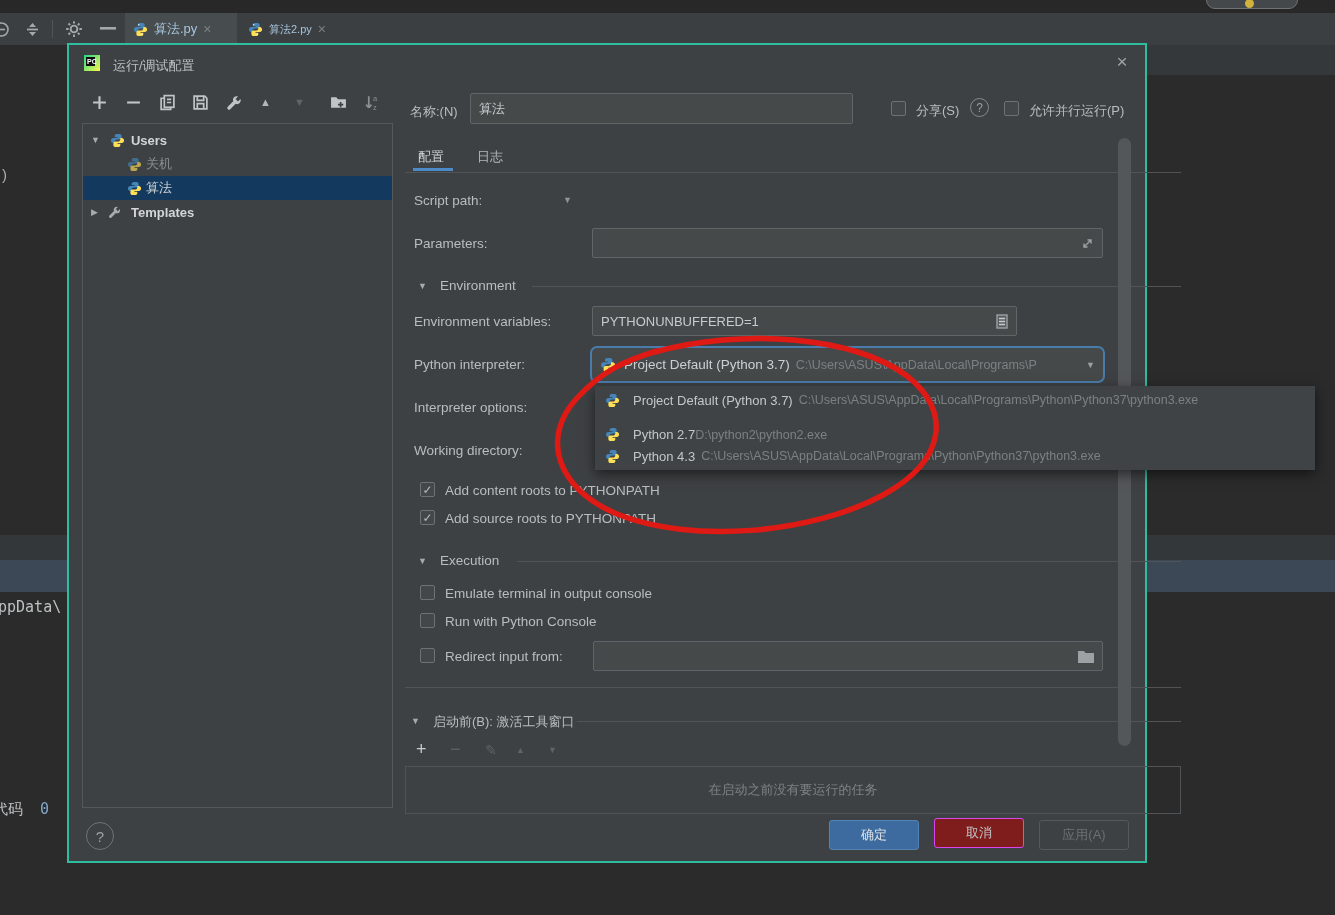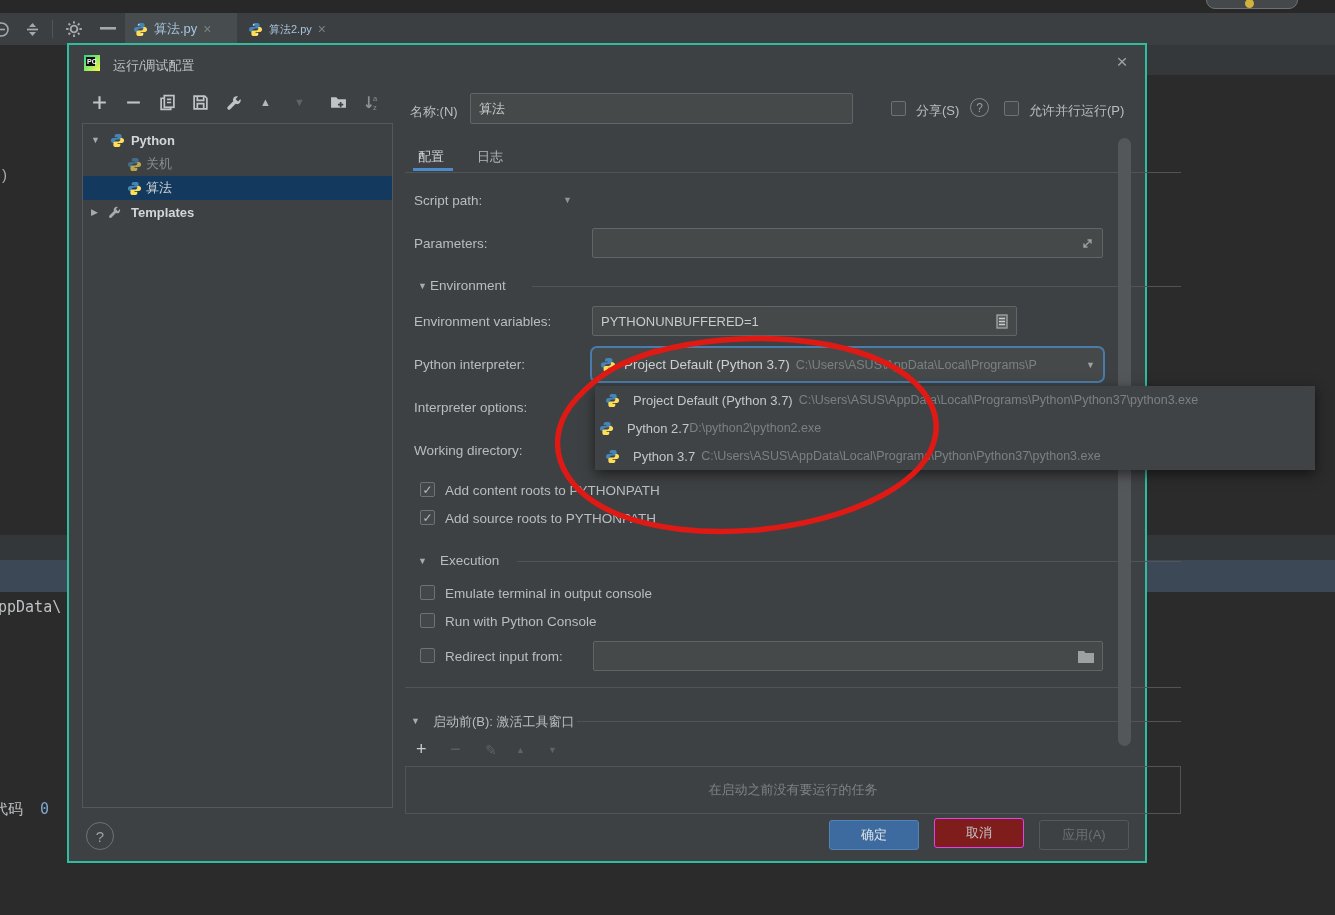--- a/index.html
+++ b/index.html
@@ -194,21 +194,21 @@
 
   <div class="abs" style="left:13px;top:78px;width:311px;height:685px;border:1px solid #54585a;border-bottom:1px solid #54585a;">
     <div class="tree-row" style="top:4px;">
       <span class="tri" style="margin-left:8px;">▼</span>
       <span class="icon" style="margin-left:10px;">
         <svg width="15" height="15" viewBox="0 0 16 16">
             <path fill="#4584b6" d="M7.9 1C6.3 1 5 1.6 5 3v1.6h3v.7H3.4C2 5.3 1 6.3 1 8s1 2.7 2.4 2.7H5V9.2C5 7.9 6.2 7 7.5 7h3c1 0 1.9-.9 1.9-2V3c0-1.3-1.4-2-2.7-2H7.9z"></path>
             <path fill="#ffde57" d="M8.1 15c1.6 0 2.9-.6 2.9-2v-1.6H8v-.7h4.6c1.4 0 2.4-1 2.4-2.7s-1-2.7-2.4-2.7H11v1.5c0 1.3-1.2 2.2-2.5 2.2h-3c-1 0-1.9.9-1.9 2V13c0 1.3 1.4 2 2.7 2h1.8z"></path>
           </svg>
       </span>
-      <span style="margin-left:6px;font-weight:bold;color:#d3d6d8;">Python</span>
+      <span style="margin-left:6px;font-weight:bold;color:#d3d6d8;">Users</span>
     </div>
     <div class="tree-row" style="top:28px;">
       <span class="icon" style="margin-left:44px;opacity:.65;">
         <svg width="15" height="15" viewBox="0 0 16 16">
             <path fill="#4584b6" d="M7.9 1C6.3 1 5 1.6 5 3v1.6h3v.7H3.4C2 5.3 1 6.3 1 8s1 2.7 2.4 2.7H5V9.2C5 7.9 6.2 7 7.5 7h3c1 0 1.9-.9 1.9-2V3c0-1.3-1.4-2-2.7-2H7.9z"></path>
             <path fill="#ffde57" d="M8.1 15c1.6 0 2.9-.6 2.9-2v-1.6H8v-.7h4.6c1.4 0 2.4-1 2.4-2.7s-1-2.7-2.4-2.7H11v1.5c0 1.3-1.2 2.2-2.5 2.2h-3c-1 0-1.9.9-1.9 2V13c0 1.3 1.4 2 2.7 2h1.8z"></path>
           </svg>
       </span>
       <span style="margin-left:4px;color:#8a8e90;">关机</span>
     </div>
@@ -256,21 +256,21 @@
   <div class="abs field" style="left:523px;top:183px;width:511px;height:30px;">
     <span></span>
     <span class="icon" style="margin-left:auto;">
       <svg width="13" height="13" viewBox="0 0 13 13" stroke="#9da1a3" stroke-width="1.4" fill="none">
           <path d="M3 10 10 3M6.5 3H10v3.5M3 6.5V10h3.5"></path>
         </svg>
     </span>
   </div>
 
   <span class="abs tri" style="left:349px;top:236px;">▼</span>
-  <div class="abs lbl" style="left:361px;top:233px;">Environment</div>
+  <div class="abs lbl" style="left:371px;top:233px;">Environment</div>
   <div class="abs seam" style="left:463px;top:241px;width:649px;"></div>
 
   <div class="abs lbl" style="left:345px;top:269px;">Environment variables:</div>
   <div class="abs field" style="left:523px;top:261px;width:425px;height:30px;">
     <span>PYTHONUNBUFFERED=1</span>
     <span class="icon" style="margin-left:auto;">
       <svg width="12" height="15" viewBox="0 0 12 15" fill="none" stroke="#9da1a3" stroke-width="1.4">
           <rect x="1" y="1" width="10" height="13" fill="#5a5e60"></rect>
           <path d="M3 4.5h6M3 7.5h6M3 10.5h6" stroke="#c7cbcd"></path>
         </svg>
@@ -352,37 +352,37 @@
   <div style="height:28px;display:flex;align-items:center;padding:0 10px;">
     <span class="icon">
       <svg width="15" height="15" viewBox="0 0 16 16">
           <path fill="#4584b6" d="M7.9 1C6.3 1 5 1.6 5 3v1.6h3v.7H3.4C2 5.3 1 6.3 1 8s1 2.7 2.4 2.7H5V9.2C5 7.9 6.2 7 7.5 7h3c1 0 1.9-.9 1.9-2V3c0-1.3-1.4-2-2.7-2H7.9z"></path>
           <path fill="#ffde57" d="M8.1 15c1.6 0 2.9-.6 2.9-2v-1.6H8v-.7h4.6c1.4 0 2.4-1 2.4-2.7s-1-2.7-2.4-2.7H11v1.5c0 1.3-1.2 2.2-2.5 2.2h-3c-1 0-1.9.9-1.9 2V13c0 1.3 1.4 2 2.7 2h1.8z"></path>
         </svg>
     </span>
     <span class="ddname" style="margin-left:13px;">Project Default (Python 3.7)</span>
     <span class="ddpath" style="margin-left:6px;">C:\Users\ASUS\AppData\Local\Programs\Python\Python37\python3.exe</span>
   </div>
-  <div style="height:28px;display:flex;align-items:center;padding:0 4px;">
+  <div style="height:28px;display:flex;align-items:flex-end;padding:0 10px;">
     <span class="icon">
       <svg width="15" height="15" viewBox="0 0 16 16">
           <path fill="#4584b6" d="M7.9 1C6.3 1 5 1.6 5 3v1.6h3v.7H3.4C2 5.3 1 6.3 1 8s1 2.7 2.4 2.7H5V9.2C5 7.9 6.2 7 7.5 7h3c1 0 1.9-.9 1.9-2V3c0-1.3-1.4-2-2.7-2H7.9z"></path>
           <path fill="#ffde57" d="M8.1 15c1.6 0 2.9-.6 2.9-2v-1.6H8v-.7h4.6c1.4 0 2.4-1 2.4-2.7s-1-2.7-2.4-2.7H11v1.5c0 1.3-1.2 2.2-2.5 2.2h-3c-1 0-1.9.9-1.9 2V13c0 1.3 1.4 2 2.7 2h1.8z"></path>
         </svg>
     </span>
     <span class="ddname" style="margin-left:13px;">Python 2.7</span>
     <span class="ddpath" style="margin-left:0;">D:\python2\python2.exe</span>
   </div>
   <div style="height:28px;display:flex;align-items:center;padding:0 10px;">
     <span class="icon">
       <svg width="15" height="15" viewBox="0 0 16 16">
           <path fill="#4584b6" d="M7.9 1C6.3 1 5 1.6 5 3v1.6h3v.7H3.4C2 5.3 1 6.3 1 8s1 2.7 2.4 2.7H5V9.2C5 7.9 6.2 7 7.5 7h3c1 0 1.9-.9 1.9-2V3c0-1.3-1.4-2-2.7-2H7.9z"></path>
           <path fill="#ffde57" d="M8.1 15c1.6 0 2.9-.6 2.9-2v-1.6H8v-.7h4.6c1.4 0 2.4-1 2.4-2.7s-1-2.7-2.4-2.7H11v1.5c0 1.3-1.2 2.2-2.5 2.2h-3c-1 0-1.9.9-1.9 2V13c0 1.3 1.4 2 2.7 2h1.8z"></path>
         </svg>
     </span>
-    <span class="ddname" style="margin-left:13px;">Python 3.7</span>
+    <span class="ddname" style="margin-left:13px;">Python 4.3</span>
     <span class="ddpath" style="margin-left:6px;">C:\Users\ASUS\AppData\Local\Programs\Python\Python37\python3.exe</span>
   </div>
 </div>
 
 <svg class="abs" style="left:505px;top:318px;z-index:30;pointer-events:none;" width="470" height="235" viewBox="0 0 470 235">
   <path d="M 150,34 C 235,10 350,18 402,58 C 446,92 442,142 378,177 C 306,216 186,226 112,196 C 52,171 35,120 72,80 C 98,52 122,42 152,33" fill="none" stroke="#df1a15" stroke-width="5.5" stroke-linecap="round"></path>
 </svg>
 
 </body></html>

